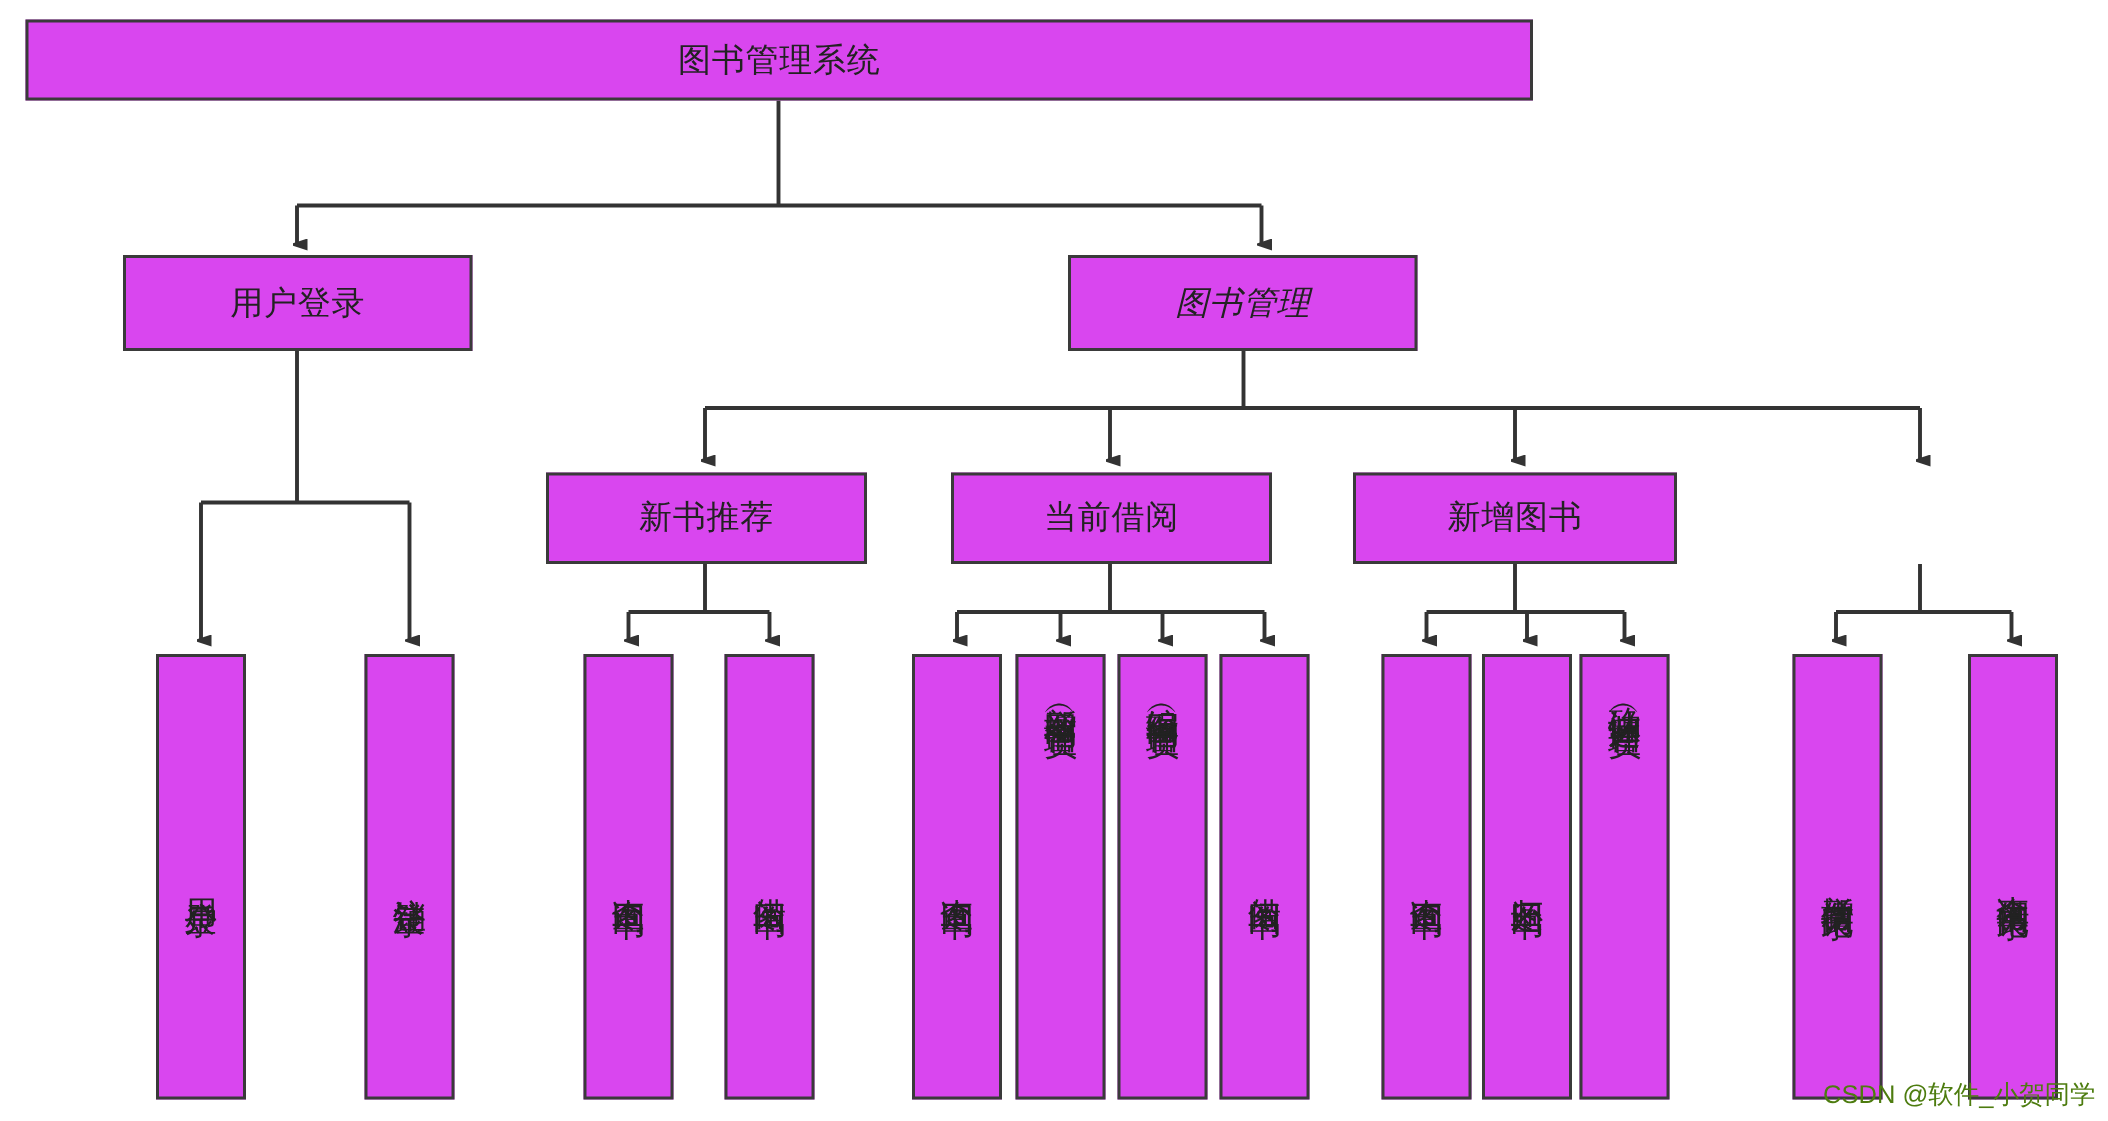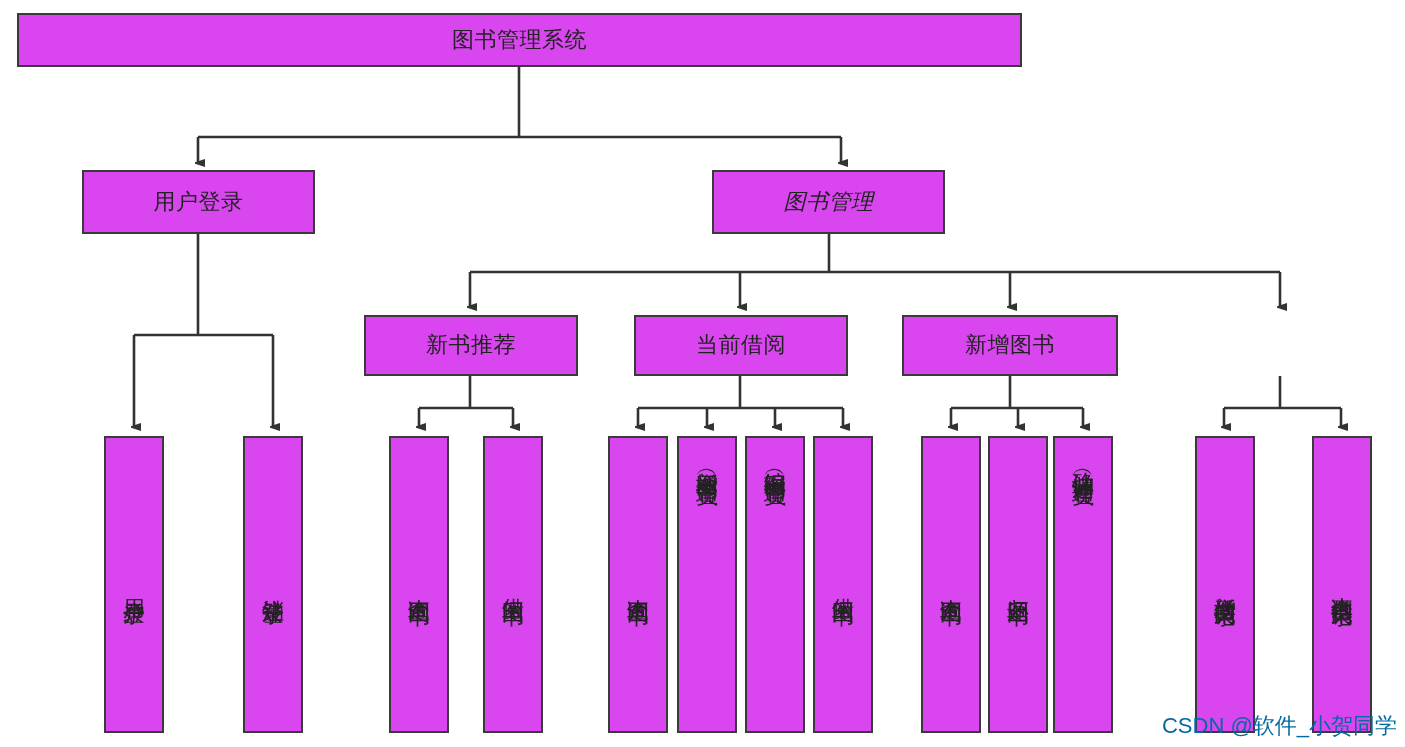--- a/index.html
+++ b/index.html
@@ -54,22 +54,22 @@
     padding-top: 16px;
   }
   .leaf-box.centered {
     align-items: center;
     padding-top: 0;
   }
   #watermark {
     position: absolute;
     right: 8px;
     bottom: 6px;
-    font-size: 22px;
-    color: #0369a1;
+    font-size: 17px;
+    color: #4d7c0f;
     white-space: nowrap;
     pointer-events: none;
     margin-top: 32px;
   }
 </style>
 </head>
 <body>
 
 <div id="diagram-root">
 

